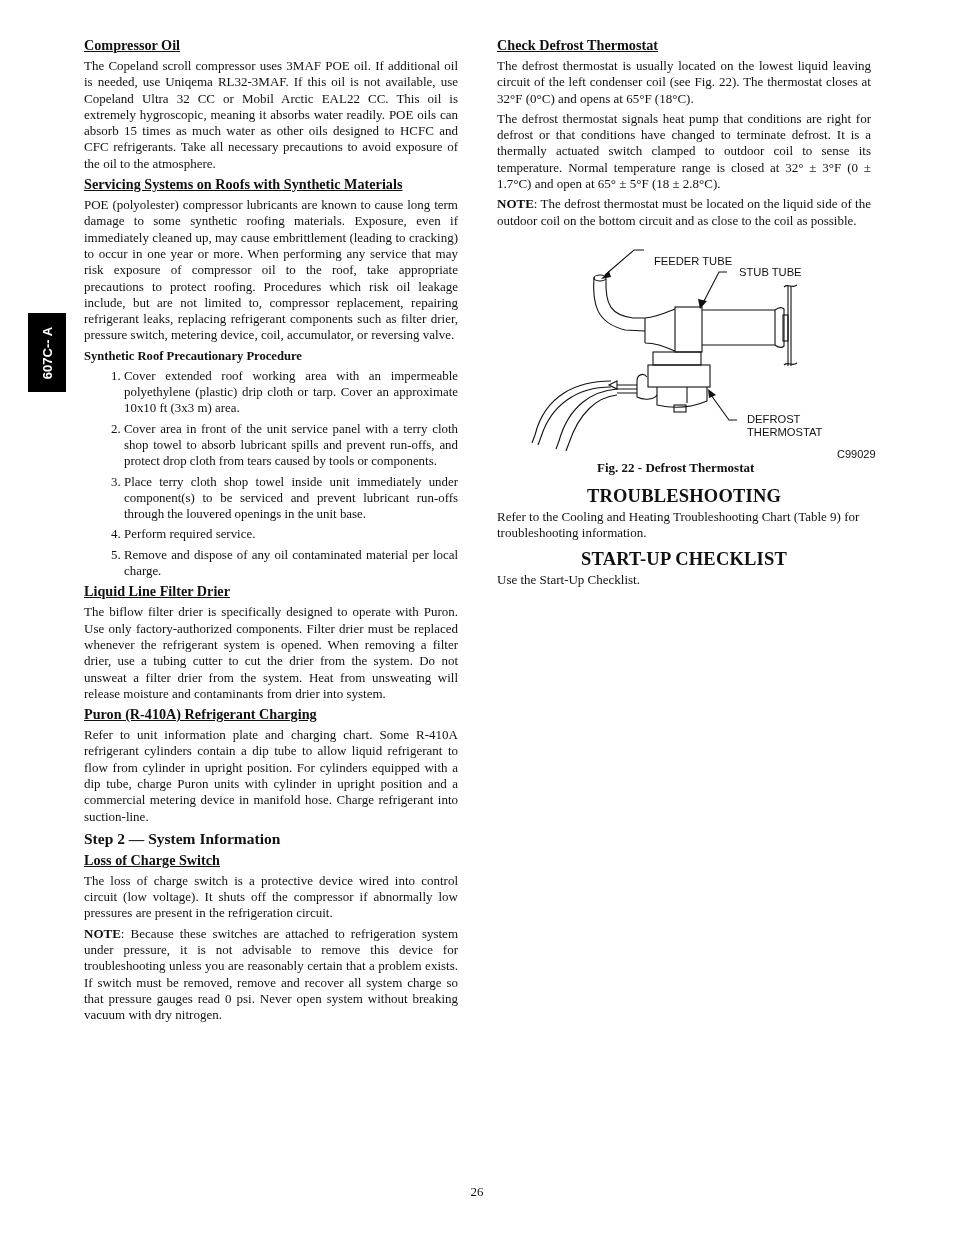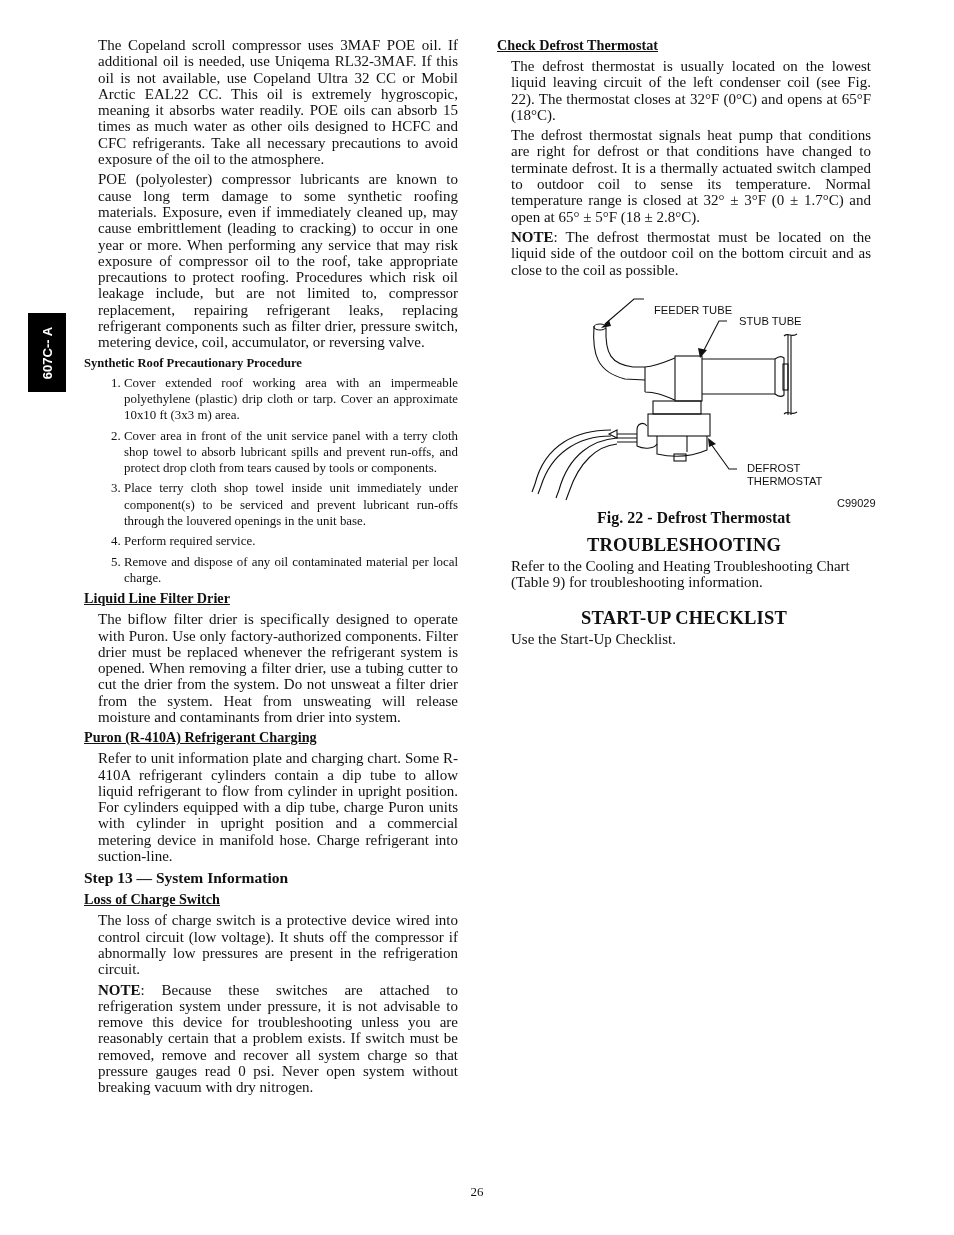--- a/index.html
+++ b/index.html
@@ -5,48 +5,50 @@
   html, body { margin:0; padding:0; background:#ffffff; }
   body { width:954px; height:1235px; position:relative; overflow:hidden;
          font-family:"Liberation Serif","DejaVu Serif",serif; color:#111; }
   .col { position:absolute; top:37px; width:374px; }
   #left { left:84px; }
   #right { left:497px; }
   h3.sub { font-size:14.2px; font-weight:bold; text-decoration:underline; margin:0 0 4px 0; line-height:17px; }
   h4.minor { font-size:12.6px; font-weight:bold; margin:2px 0 4px 0; line-height:16px; }
   h2.step { font-size:15.5px; font-weight:bold; margin:5px 0 4px 0; line-height:18px; }
   h1.major { font-size:18.5px; font-weight:bold; text-align:center; margin:10px 0 2px 0; line-height:22px; letter-spacing:0.2px; }
-  p { font-size:15px; line-height:16.3px; margin:0 0 4px 14px; text-align:justify; }
+  p { font-size:13px; line-height:16.3px; margin:0 0 4px 0; text-align:justify; }
   p.last { text-align:left; }
   ol { margin:0 0 4px 0; padding-left:40px; }
   ol li { font-size:12.9px; line-height:16.3px; text-align:justify; margin-bottom:4px; padding-left:0; }
   .note-label { font-weight:bold; }
   .sidetab { position:absolute; left:28px; top:313px; width:38px; height:79px; background:#000; }
   .sidetab span { position:absolute; left:50%; top:50%; transform:translate(-50%,-50%) rotate(-90deg);
                   color:#fff; font-family:"Liberation Sans","DejaVu Sans",sans-serif; font-weight:bold; font-size:13px; white-space:nowrap; }
   .figure { position:relative; width:380px; height:240px; margin-top:6px; }
   .figure svg { position:absolute; left:0; top:0; }
   .fig-label { position:absolute; font-family:"Liberation Sans","DejaVu Sans",sans-serif; font-size:11.2px; line-height:13px; color:#111; }
   .fig-code { position:absolute; font-family:"Liberation Sans","DejaVu Sans",sans-serif; font-size:11px; color:#111; }
-  .fig-caption { position:absolute; font-size:16px; font-weight:bold; left:100px; }
+  .fig-caption { position:absolute; font-size:13px; font-weight:bold; left:100px; }
   .page-num { position:absolute; left:0; width:954px; top:1184px; text-align:center; font-size:13px; }
 </style>
 </head>
 <body>
 
 <div class="sidetab">
   <span>607C-- A</span>
 </div>
 
 <div class="col" id="left">
   <section>
+    <h3 class="sub">Compressor Oil</h3>
     <p>The Copeland scroll compressor uses 3MAF POE oil. If additional oil is needed, use Uniqema RL32-3MAF. If this oil is not available, use Copeland Ultra 32 CC or Mobil Arctic EAL22 CC. This oil is extremely hygroscopic, meaning it absorbs water readily. POE oils can absorb 15 times as much water as other oils designed to HCFC and CFC refrigerants. Take all necessary precautions to avoid exposure of the oil to the atmosphere.</p>
   </section>
 
   <section>
+    <h3 class="sub">Servicing Systems on Roofs with Synthetic Materials</h3>
     <p>POE (polyolester) compressor lubricants are known to cause long term damage to some synthetic roofing materials. Exposure, even if immediately cleaned up, may cause embrittlement (leading to cracking) to occur in one year or more. When performing any service that may risk exposure of compressor oil to the roof, take appropriate precautions to protect roofing. Procedures which risk oil leakage include, but are not limited to, compressor replacement, repairing refrigerant leaks, replacing refrigerant components such as filter drier, pressure switch, metering device, coil, accumulator, or reversing valve.</p>
   </section>
 
   <section>
     <h4 class="minor">Synthetic Roof Precautionary Procedure</h4>
     <ol>
       <li>Cover extended roof working area with an impermeable polyethylene (plastic) drip cloth or tarp. Cover an approximate 10x10 ft (3x3 m) area.</li>
       <li>Cover area in front of the unit service panel with a terry cloth shop towel to absorb lubricant spills and prevent run-offs, and protect drop cloth from tears caused by tools or components.</li>
       <li>Place terry cloth shop towel inside unit immediately under component(s) to be serviced and prevent lubricant run-offs through the louvered openings in the unit base.</li>
       <li>Perform required service.</li>
@@ -57,21 +59,21 @@
   <section>
     <h3 class="sub">Liquid Line Filter Drier</h3>
     <p class="last" style="text-align:justify">The biflow filter drier is specifically designed to operate with Puron. Use only factory-authorized components. Filter drier must be replaced whenever the refrigerant system is opened. When removing a filter drier, use a tubing cutter to cut the drier from the system. Do not unsweat a filter drier from the system. Heat from unsweating will release moisture and contaminants from drier into system.</p>
   </section>
 
   <section>
     <h3 class="sub">Puron (R-410A) Refrigerant Charging</h3>
     <p>Refer to unit information plate and charging chart. Some R-410A refrigerant cylinders contain a dip tube to allow liquid refrigerant to flow from cylinder in upright position. For cylinders equipped with a dip tube, charge Puron units with cylinder in upright position and a commercial metering device in manifold hose. Charge refrigerant into suction-line.</p>
   </section>
 
-  <h2 class="step">Step 13 — System Information</h2>
+  <h2 class="step">Step 2 — System Information</h2>
 
   <section>
     <h3 class="sub">Loss of Charge Switch</h3>
     <p>The loss of charge switch is a protective device wired into control circuit (low voltage). It shuts off the compressor if abnormally low pressures are present in the refrigeration circuit.</p>
     <p><span class="note-label">NOTE</span><span>:  Because these switches are attached to refrigeration system under pressure, it is not advisable to remove this device for troubleshooting unless you are reasonably certain that a problem exists. If switch must be removed, remove and recover all system charge so that pressure gauges read 0 psi. Never open system without breaking vacuum with dry nitrogen.</span></p>
   </section>
 </div>
 
 <div class="col" id="right">
   <section>
@@ -128,18 +130,18 @@
     <div class="fig-code" style="left:340px; top:213px;">C99029</div>
     <div class="fig-caption" style="top:225px;">Fig. 22 - Defrost Thermostat</div>
   </div>
 
   <section>
     <h1 class="major">TROUBLESHOOTING</h1>
     <p class="last">Refer to the Cooling and Heating Troubleshooting Chart (Table 9) for troubleshooting information.</p>
   </section>
 
   <section>
-    <h1 class="major" style="margin-top:17px">START-UP CHECKLIST</h1>
+    <h1 class="major" style="margin-top:6px">START-UP CHECKLIST</h1>
     <p class="last">Use the Start-Up Checklist.</p>
   </section>
 </div>
 
 <div class="page-num">26</div>
 
 </body></html>

